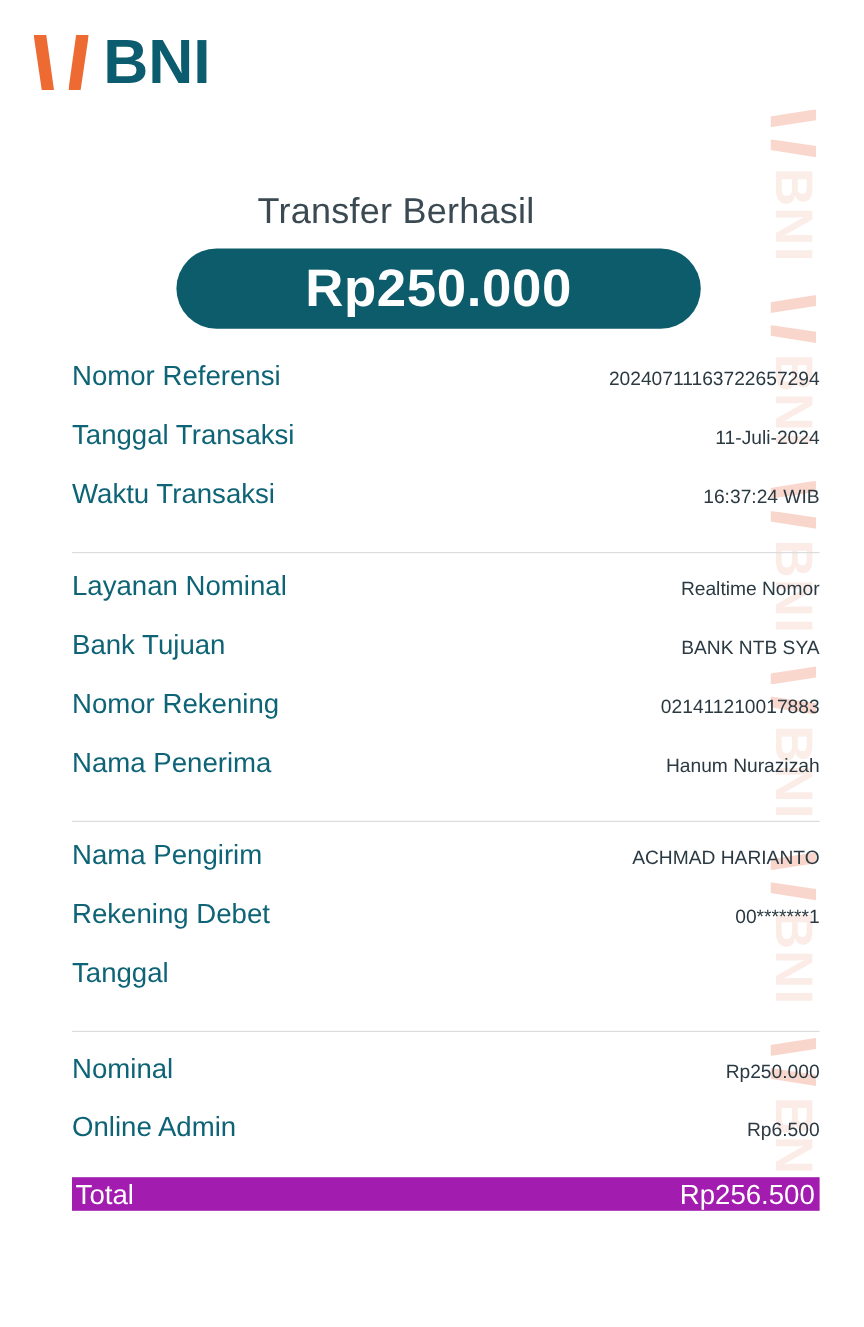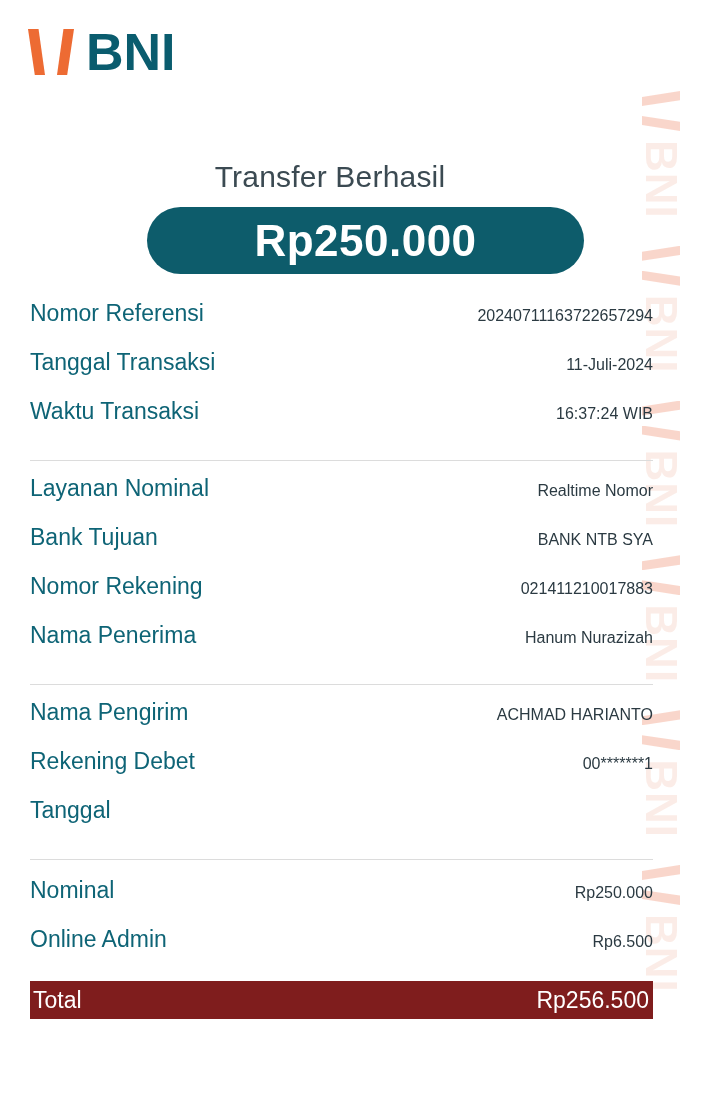--- a/index.html
+++ b/index.html
@@ -132,21 +132,21 @@
     color: #ffffff;
     font-size: 44px;
     font-weight: bold;
     letter-spacing: .5px;
   }
 
   
   .sheet {
     position: absolute;
     top: 300px;
-    left: 30px;
+    left: 60px;
     width: 623px;
   }
   .row {
     display: flex;
     align-items: baseline;
     justify-content: space-between;
     height: 49px;
   }
   .row .label {
     font-size: 23px;
@@ -163,22 +163,22 @@
     height: 1px;
     background: #dcdcdc;
     margin: 13px 0 14px 0;
   }
 
   
   .totals { margin-top: 17px; }
   .totals .row { height: 49px; }
   .total-bar {
     margin-top: 6px;
-    background: #7f1d1d;
-    height: 38px;
+    background: #a21caf;
+    height: 28px;
     display: flex;
     align-items: center;
     justify-content: space-between;
     padding: 0 4px 0 3px;
   }
   .total-bar .label, .total-bar .value {
     color: #ffffff;
     font-size: 23px;
   }
 

